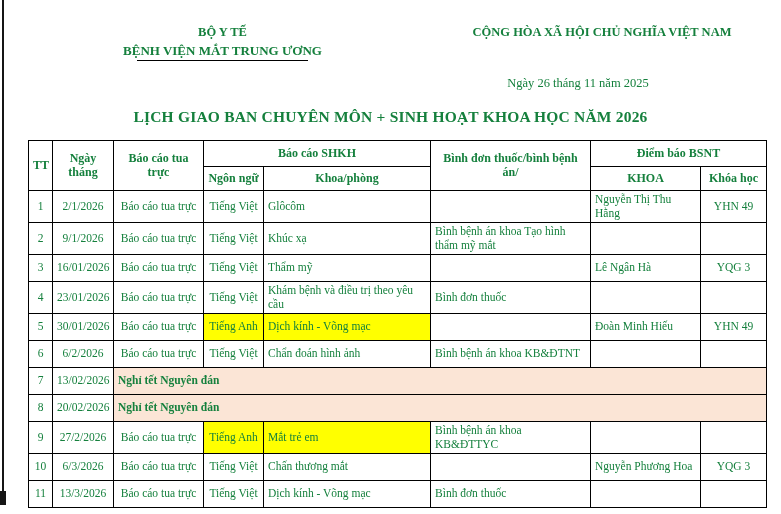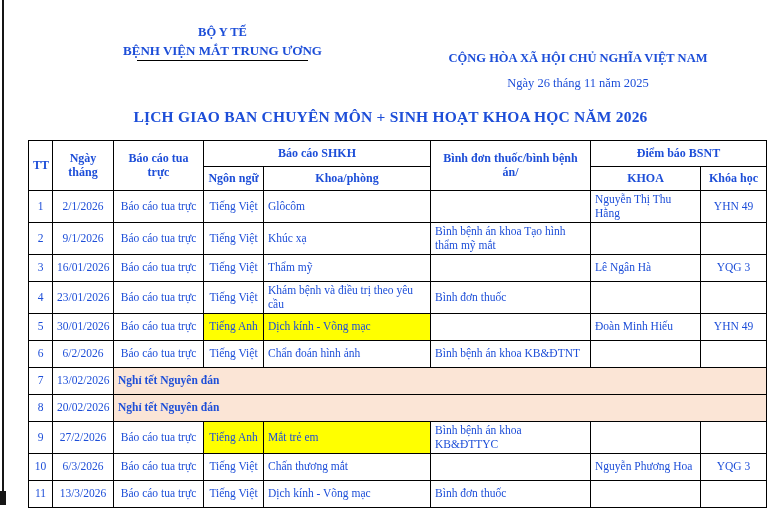--- a/index.html
+++ b/index.html
@@ -1,26 +1,26 @@
 <!DOCTYPE html>
 <html style="--hl: #ffff00; --holiday: #fbe5d6;"><head>
 <meta charset="utf-8">
 <style>
   * { margin:0; padding:0; box-sizing:border-box; }
   html,body { background:#e8e8e8; }
   .page {
     position:relative; width:781px; height:514px; background:#ffffff;
-    font-family:"Liberation Serif","DejaVu Serif",serif; color:#1d4ed8;
+    font-family:"Liberation Serif","DejaVu Serif",serif; color:#15803d;
     overflow:hidden; margin:0 auto;
   }
   .left-rule { position:absolute; left:2px; top:0; width:2px; height:505px; background:#151515; }
   .left-rule-blob { position:absolute; left:0; top:491px; width:6px; height:14px; background:#151515; }
 
   .hdr-left { position:absolute; left:30px; top:24px; width:385px; text-align:center; }
-  .hdr-right { position:absolute; left:408px; top:24px; width:340px; text-align:center;margin-top:26px; }
+  .hdr-right { position:absolute; left:432px; top:24px; width:340px; text-align:center; }
   .hdr-line1 { font-size:12.5px; font-weight:normal; line-height:17px; }
   .hdr-left .hdr-line1 { font-weight:bold; }
   .hdr-line2 { font-size:13px; font-weight:bold; line-height:18px; position:relative; display:inline-block; padding-bottom:2px; }
   .hdr-line2::after { content:""; position:absolute; left:7%; right:7%; bottom:1px; height:1px; background:#000; }
   .hdr-right .hdr-line1 { font-weight:bold; font-size:12.5px; }
   .hdr-date { position:absolute; left:408px; top:76px; width:340px; text-align:center; font-size:12.5px; }
 
   .doc-title { position:absolute; left:0; top:108px; width:100%; text-align:center;
     font-size:15.5px; font-weight:bold; letter-spacing:0.2px; }
 

